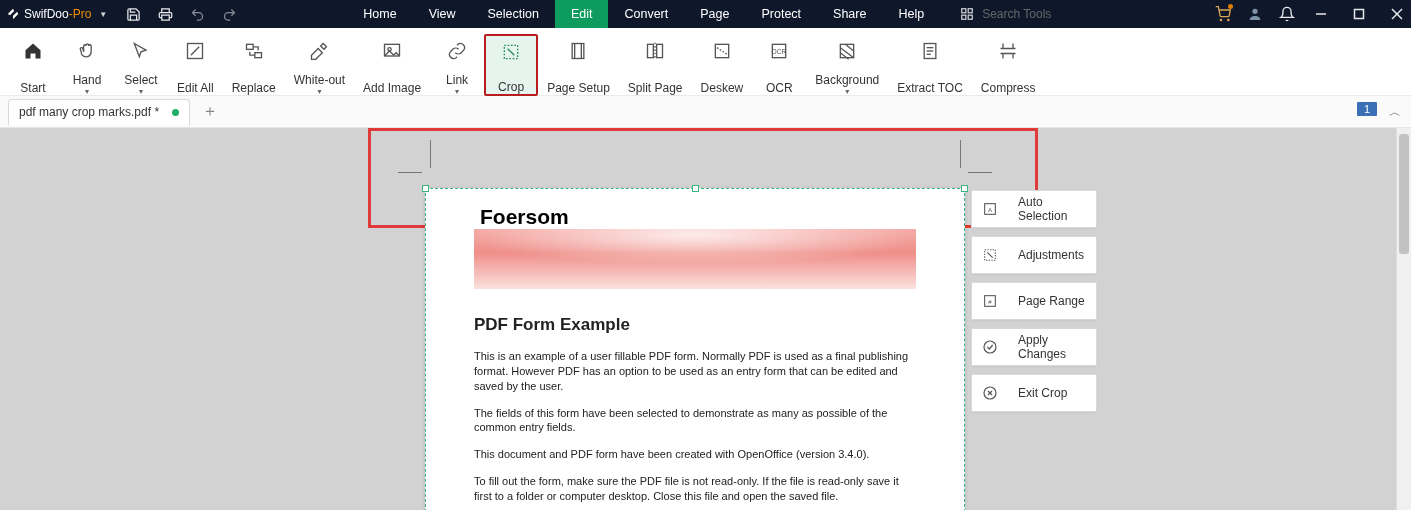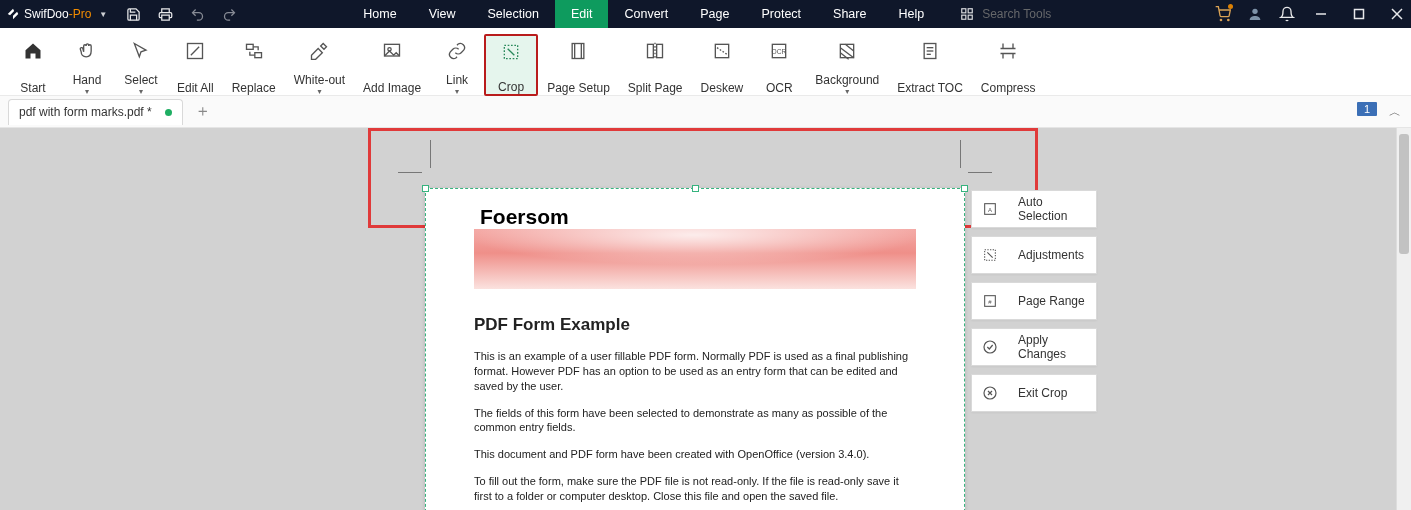--- a/index.html
+++ b/index.html
@@ -305,21 +305,21 @@
         <svg width="20" height="20" viewBox="0 0 24 24" fill="none" stroke="#555" stroke-width="1.6">
           <path d="M6 3v6M18 3v6M6 21v-6M18 21v-6M3 9h18M3 15h18"></path>
         </svg>
       </div>
       <div class="rlabel">Compress</div>
     </div>
 </div>
 
 <div class="tabbar">
   <div class="doc-tab">
-    <span>pdf with form marks.pdf *</span>
+    <span>pdf many crop marks.pdf *</span>
     <span class="dot"></span>
   </div>
   <div class="add-tab">＋</div>
   <div class="page-counter">1</div>
   <div class="collapse-caret">︿</div>
 </div>
 
 <div class="workarea">
   <div class="canvas">
 

